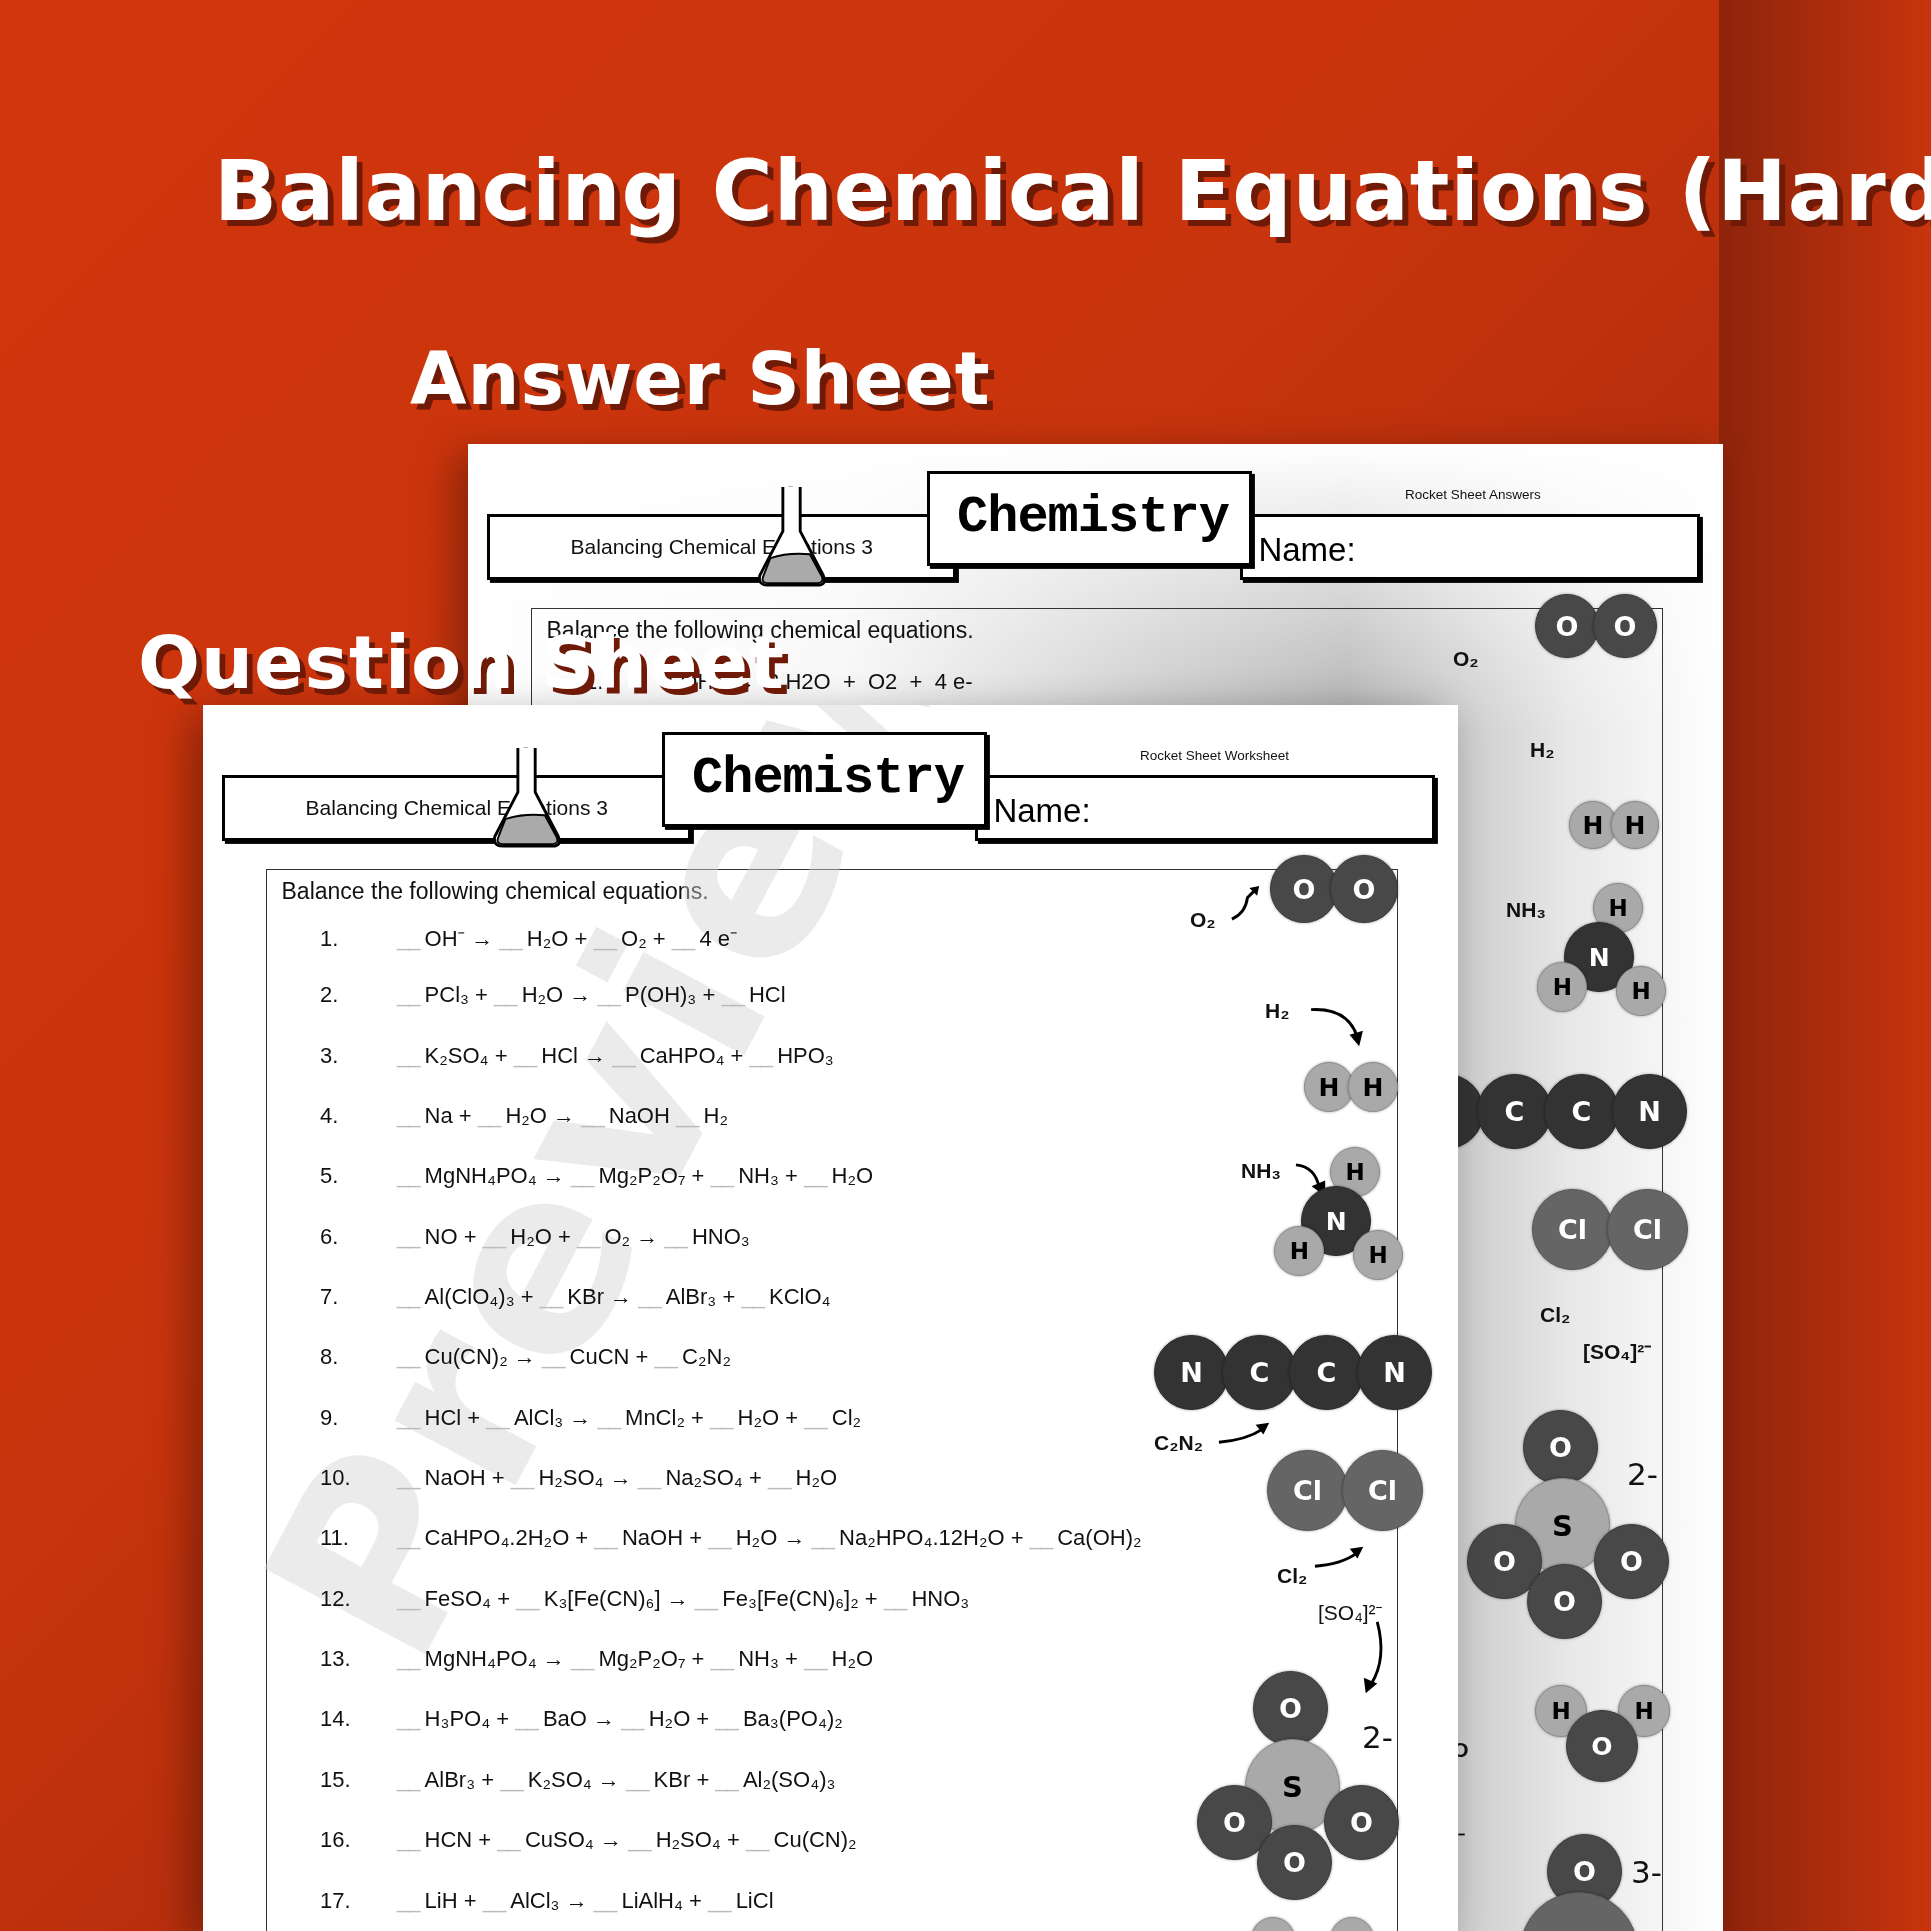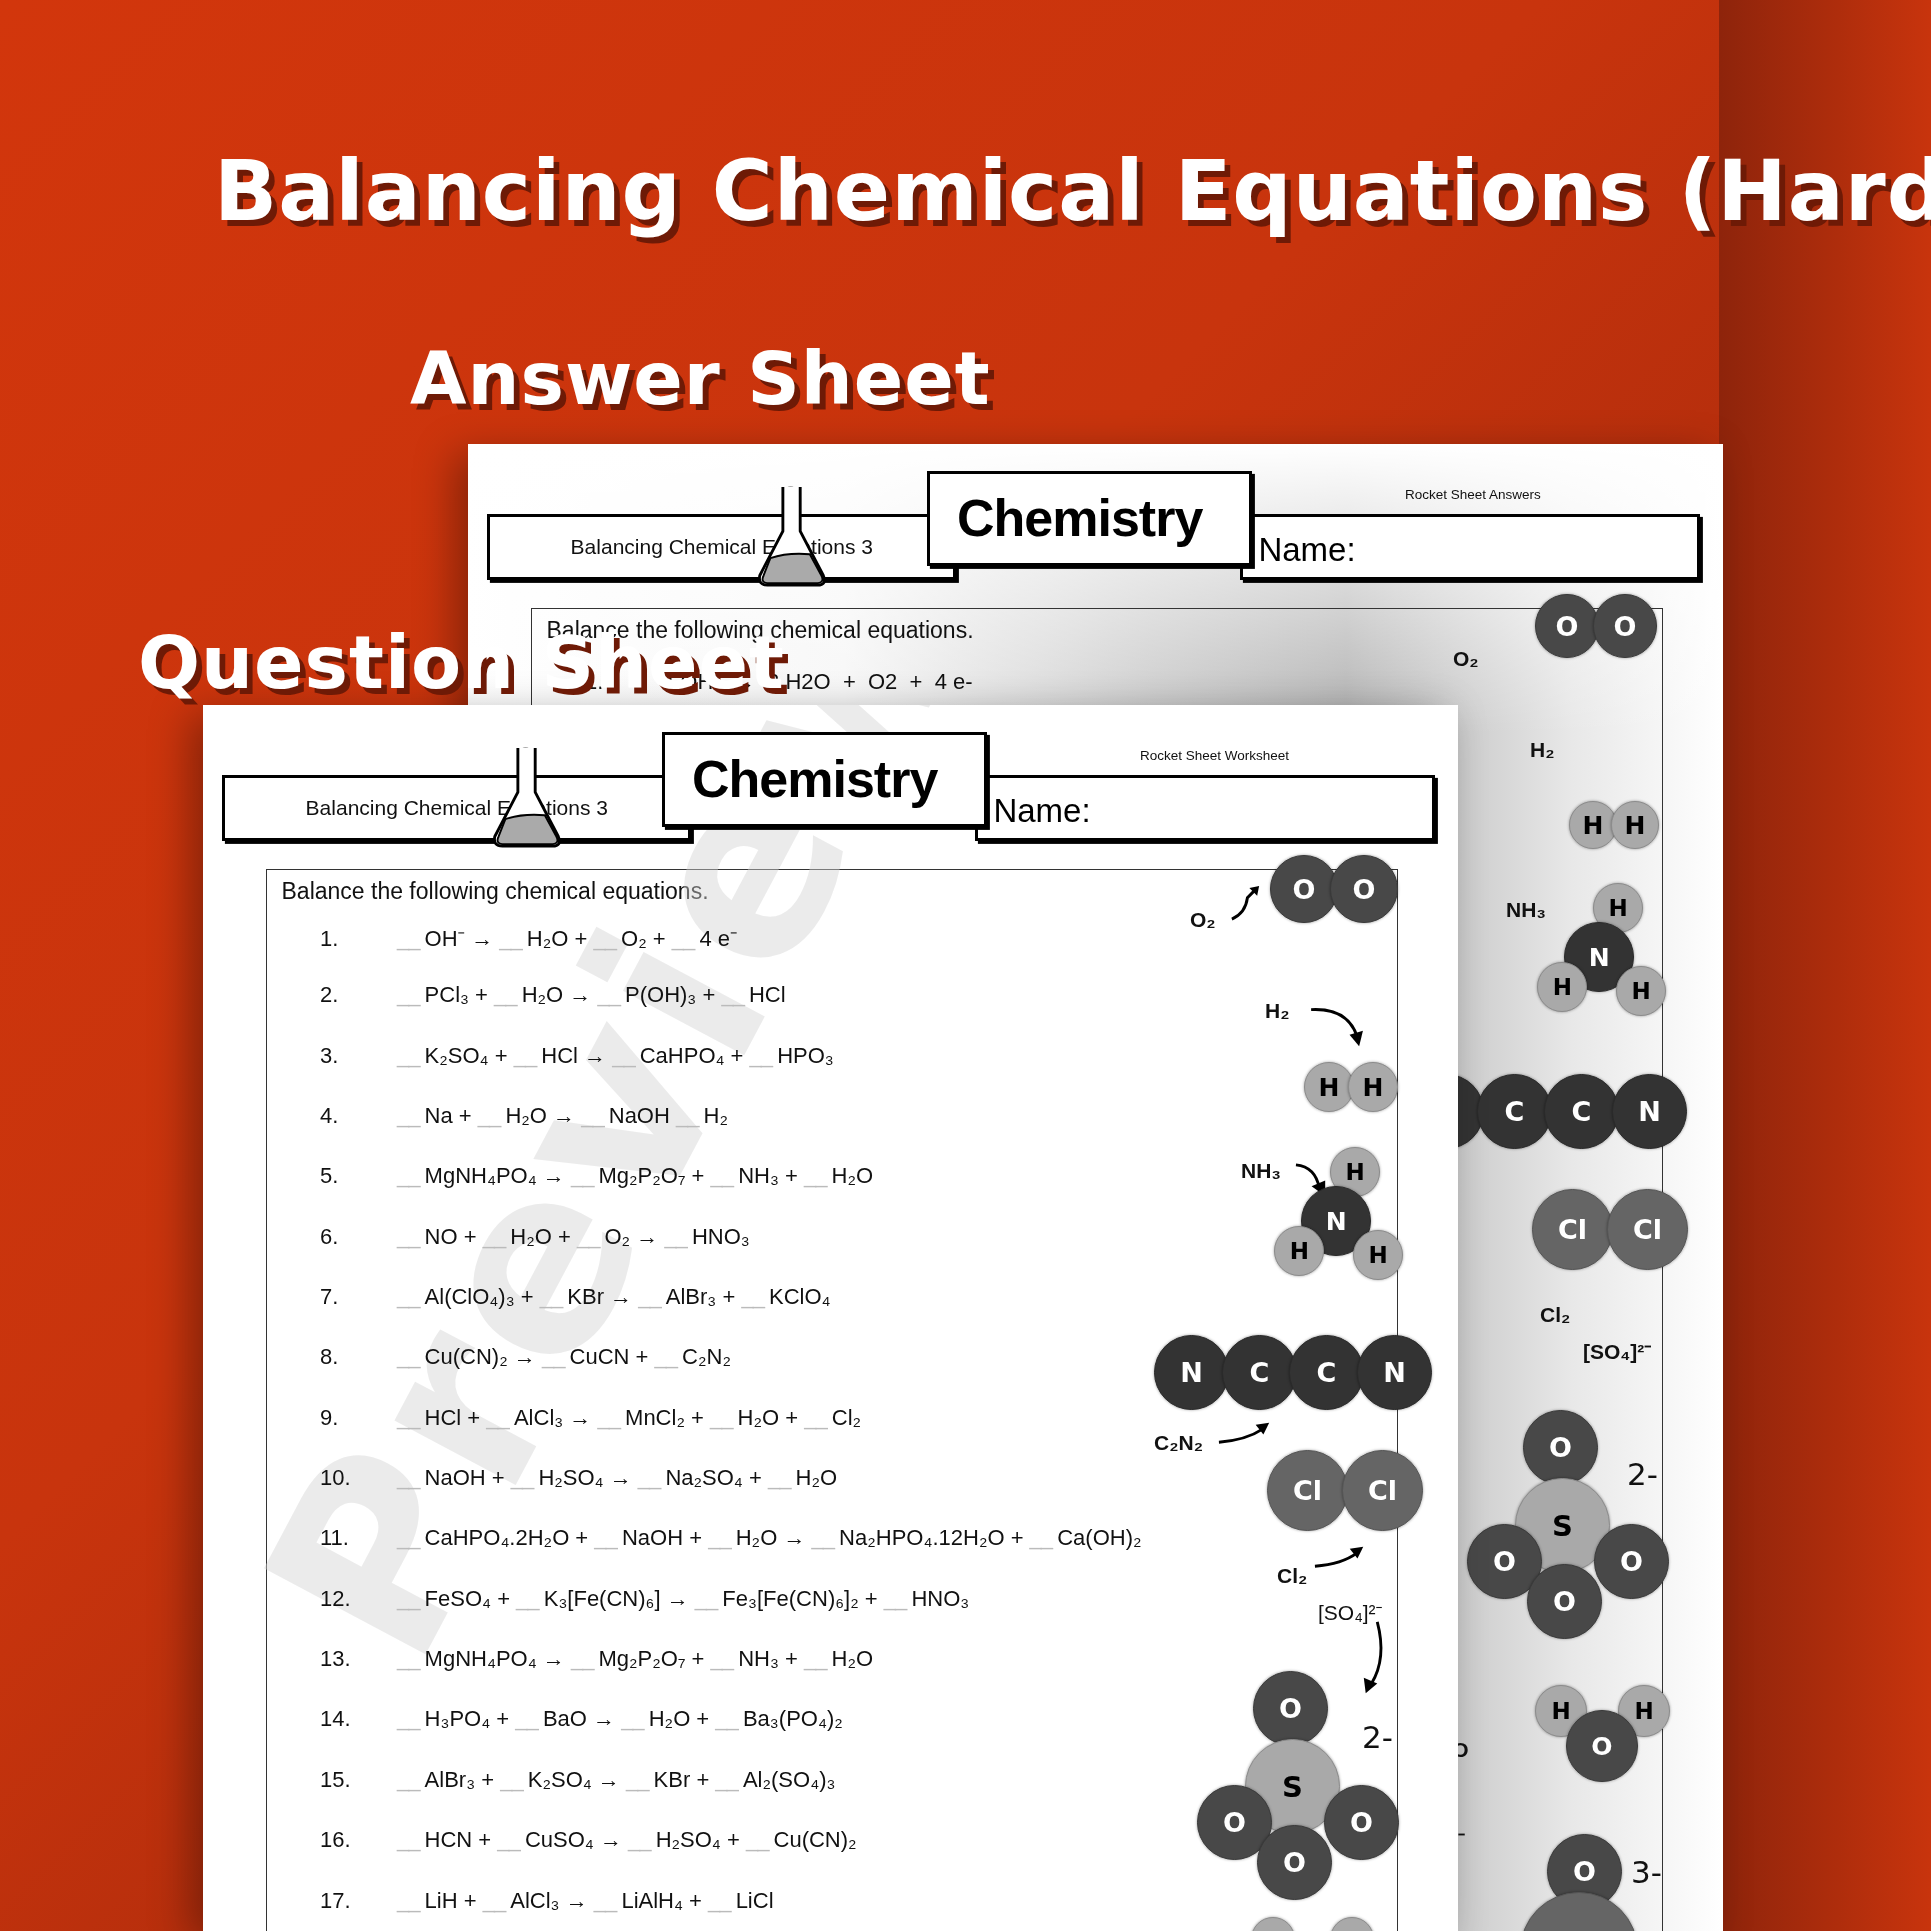--- a/index.html
+++ b/index.html
@@ -40,21 +40,21 @@
     border:3.9px solid #000; background:#fff; box-shadow:2.9px 2.9px 0 #000;
     display:flex; align-items:center; justify-content:center;
     font-size:21px; color:#111;
   }
   .hdr-center {
     position:absolute; left:459px; top:27px; width:319px; height:89px;
     border:3.9px solid #000; background:#fff; box-shadow:2.9px 2.9px 0 #000; z-index:2;
   }
   .hdr-center .chem {
     position:absolute; left:27px; top:13.5px; font-size:52px; font-weight:bold;
-    font-family:Liberation Sans, sans-serif; color:#000; letter-spacing:-1px;
+    font-family:Liberation Mono, monospace; color:#000; letter-spacing:-1px;
   }
   .flask { position:absolute; left:286px; top:39px; width:77px; height:106px; z-index:3; }
   .hdr-right {
     position:absolute; left:772px; top:70px; width:454px; height:60px;
     border:3.9px solid #000; background:#fff; box-shadow:2.9px 2.9px 0 #000;
   }
   .hdr-right .name { position:absolute; left:15.4px; top:13.5px; font-size:33px; color:#000; }
   .rocket-tag {
     position:absolute; left:937px; top:43px; font-size:13.5px; color:#111;
   }

